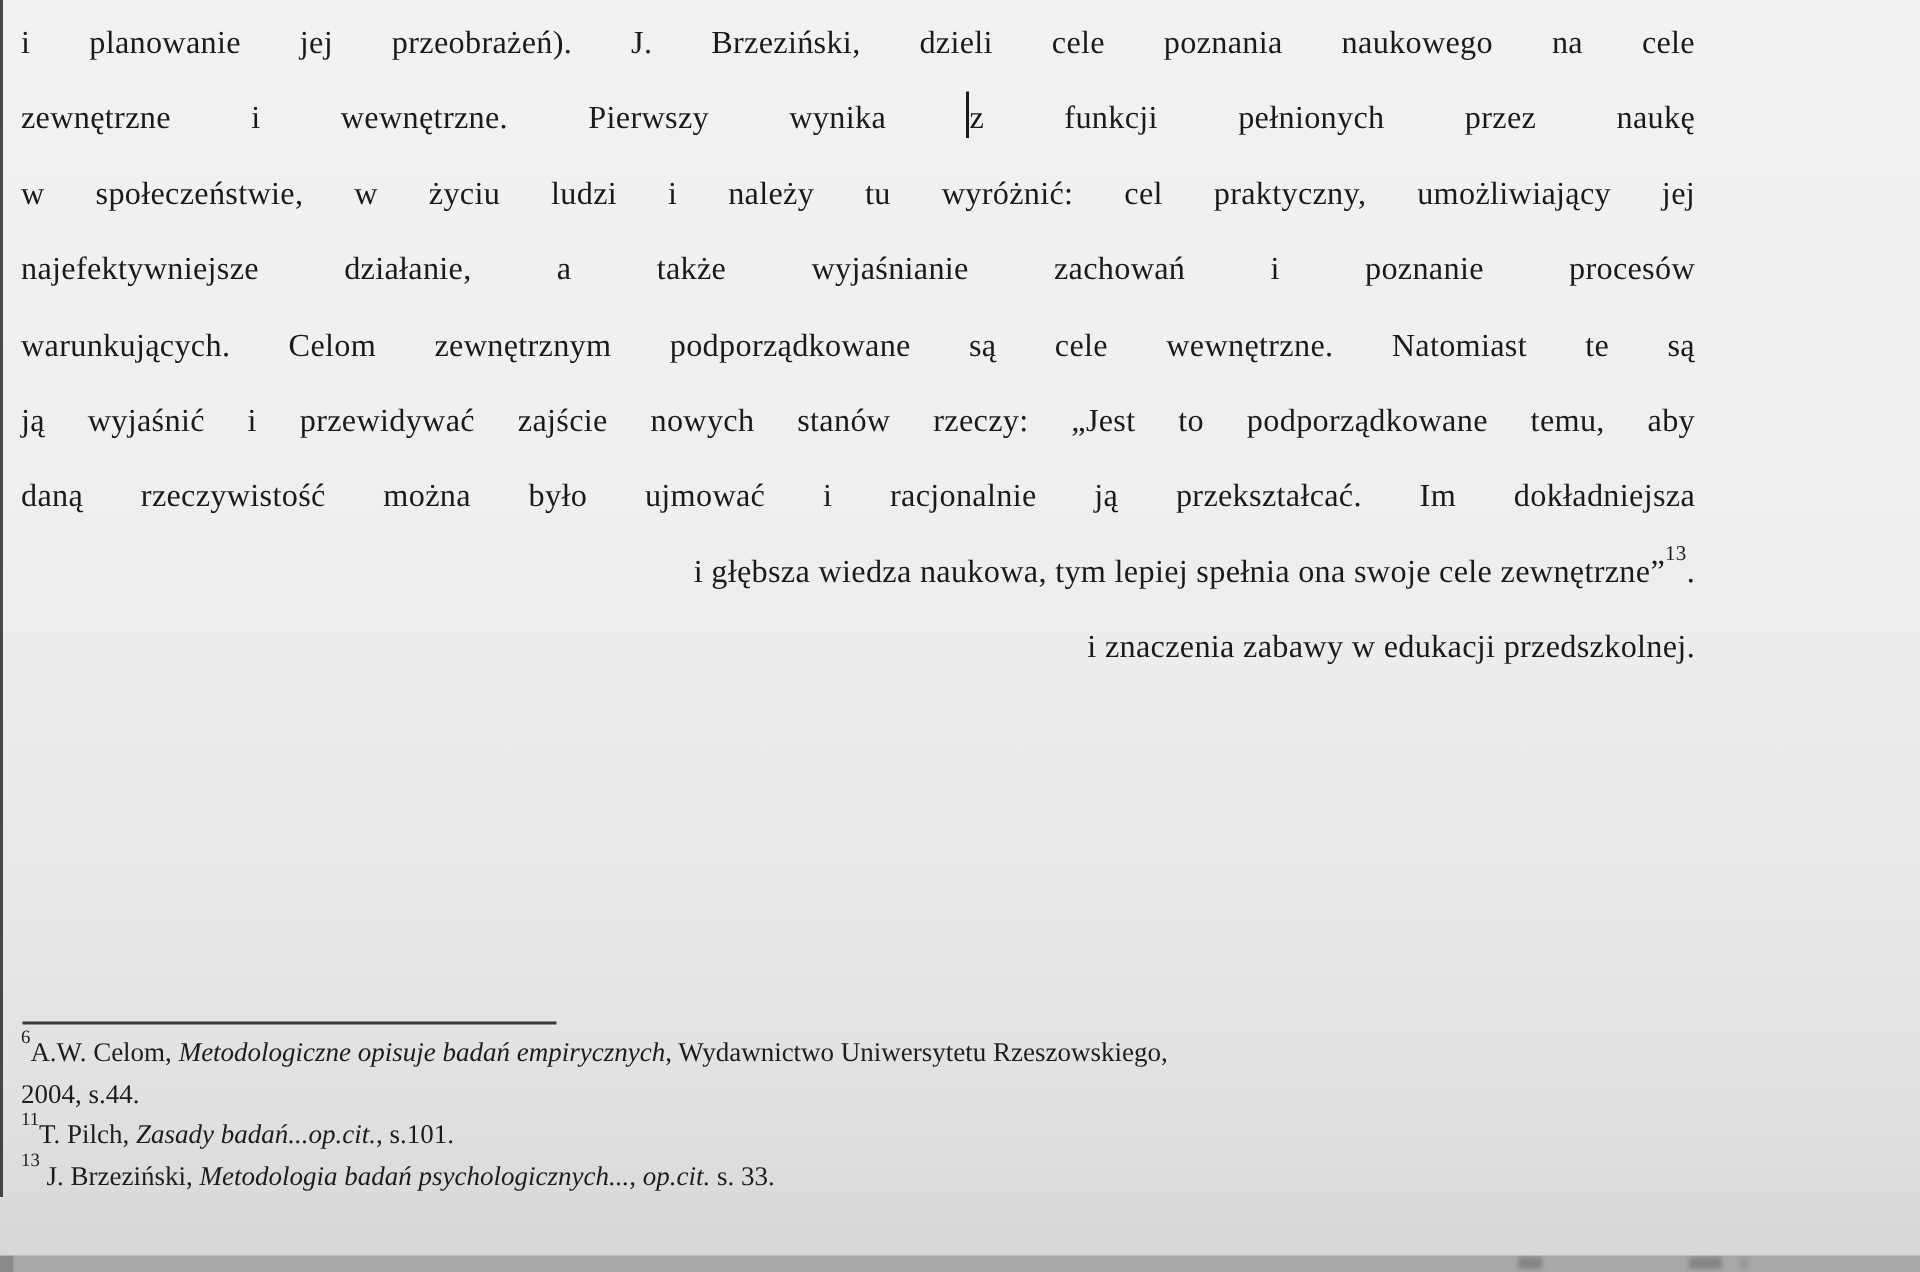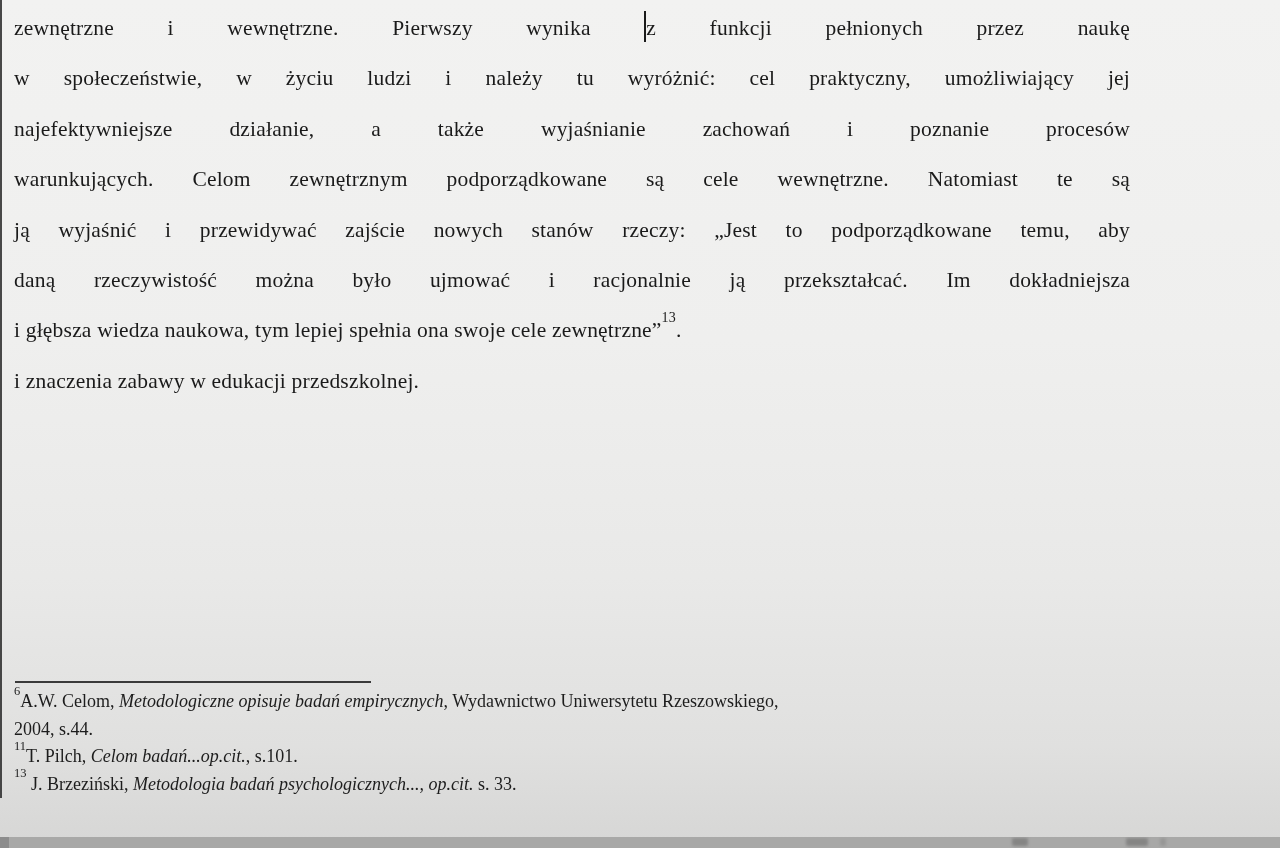--- a/index.html
+++ b/index.html
@@ -28,21 +28,21 @@
     top: 3px; left: 14px;
     width: 1116px;
     color: #1a1a1a;
     font-size: 21.5px;
     letter-spacing: 0.2px;
   }
   .bline {
     line-height: 50.4px;
     height: 50.4px;
     white-space: normal;
-    text-align: left;
+    text-align: right;
   }
   .bline.just {
     text-align: justify;
     text-align-last: justify;
   }
   .bline.indent { padding-left: 86px; }
   .p2 { margin-top: 4px; }
   .bsup {
     font-size: 14px;
     line-height: 0;
@@ -110,20 +110,21 @@
   .smudge.s3 { left: 1160px; width: 6px; opacity: .5; }
 </style>
 </head>
 <body>
 
 <div class="screen">
 
   <div class="left-edge"></div>
 
   <div class="body-text">
+    <div class="bline just">i planowanie jej przeobrażeń). J. Brzeziński, dzieli cele poznania naukowego na cele</div>
     <div class="bline just">
       <span>zewnętrzne i&nbsp;wewnętrzne. Pierwszy wynika</span>
       <span class="caret"></span><span>z&nbsp;funkcji pełnionych przez naukę</span>
     </div>
     <div class="bline just">w społeczeństwie, w&nbsp;życiu ludzi i&nbsp;należy tu wyróżnić: cel praktyczny, umożliwiający jej</div>
     <div class="bline just">najefektywniejsze działanie, a&nbsp;także wyjaśnianie zachowań i&nbsp;poznanie procesów</div>
     <div class="bline just">warunkujących. Celom zewnętrznym podporządkowane są cele wewnętrzne. Natomiast te są</div>
     <div class="bline just">ją wyjaśnić i przewidywać zajście nowych stanów rzeczy: „Jest to podporządkowane temu, aby</div>
     <div class="bline just">daną rzeczywistość można było ujmować i&nbsp;racjonalnie ją przekształcać. Im dokładniejsza</div>
     <div class="bline">
@@ -134,21 +135,21 @@
 
   <div class="footnotes">
     <div class="fn-sep"></div>
 
     <div class="fn-line">
       <sup>6</sup><span>A.W. Celom, </span><i>Metodologiczne opisuje badań empirycznych</i><span>, Wydawnictwo Uniwersytetu Rzeszowskiego,</span>
     </div>
     <div class="fn-line">2004, s.44.</div>
 
     <div class="fn-line">
-      <sup>11</sup><span>T. Pilch, </span><i>Celom badań...op.cit.</i><span>, s.101.</span>
+      <sup>11</sup><span>T. Pilch, </span><i>Zasady badań...op.cit.</i><span>, s.101.</span>
     </div>
 
 
     <div class="fn-line">
       <sup>13</sup><span> J. Brzeziński, </span><i>Metodologia badań psychologicznych..., op.cit.</i><span> s. 33.</span>
     </div>
   </div>
 
   <div class="bottom-strip">
     <div class="strip-corner"></div>

